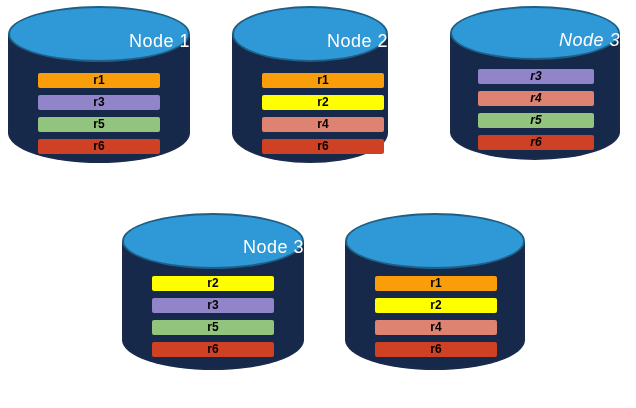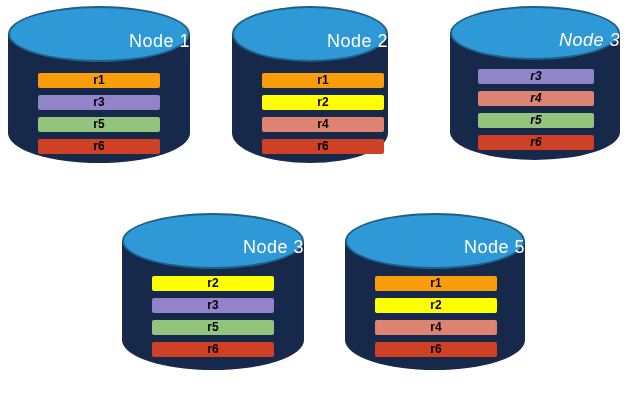--- a/index.html
+++ b/index.html
@@ -135,21 +135,20 @@
         <div class="record-bar" style="background: rgb(255, 255, 0); color: rgb(0, 0, 0); height: 15px; line-height: 15px;">r2</div>
         <div class="record-bar" style="background: rgb(145, 132, 200); color: rgb(0, 0, 0); height: 15px; line-height: 15px; margin-top: 7px;">r3</div>
         <div class="record-bar" style="background: rgb(146, 196, 125); color: rgb(0, 0, 0); height: 15px; line-height: 15px; margin-top: 7px;">r5</div>
         <div class="record-bar" style="background: rgb(206, 65, 37); color: rgb(0, 0, 0); height: 15px; line-height: 15px; margin-top: 7px;">r6</div>
       </div>
     </div>
     <div class="node" style="left: 345px; top: 213px; width: 180px; height: 158px;">
       <div class="cyl-body" style="top: 28px; height: 100px; background: rgb(23, 41, 75); border-color: rgb(26, 42, 76);"></div>
       <div class="cyl-bottom" style="top: 127px; height: 30px; background: rgb(23, 41, 75); border-color: rgb(26, 42, 76);"></div>
       <div class="cyl-top" style="top: 0px; height: 56px; background: rgb(46, 153, 214); border-color: rgb(31, 95, 134);"></div>
-      <div class="cyl-top-label" style="top: 24px; color: rgb(255, 255, 255);">Node  5</div>
       <div class="records" style="left: 30px; top: 63px; width: 122px;">
         <div class="record-bar" style="background: rgb(249, 157, 11); color: rgb(0, 0, 0); height: 15px; line-height: 15px;">r1</div>
         <div class="record-bar" style="background: rgb(255, 255, 0); color: rgb(0, 0, 0); height: 15px; line-height: 15px; margin-top: 7px;">r2</div>
         <div class="record-bar" style="background: rgb(222, 130, 114); color: rgb(0, 0, 0); height: 15px; line-height: 15px; margin-top: 7px;">r4</div>
         <div class="record-bar" style="background: rgb(206, 65, 37); color: rgb(0, 0, 0); height: 15px; line-height: 15px; margin-top: 7px;">r6</div>
       </div>
     </div>
   </div>
 
 </body></html>

